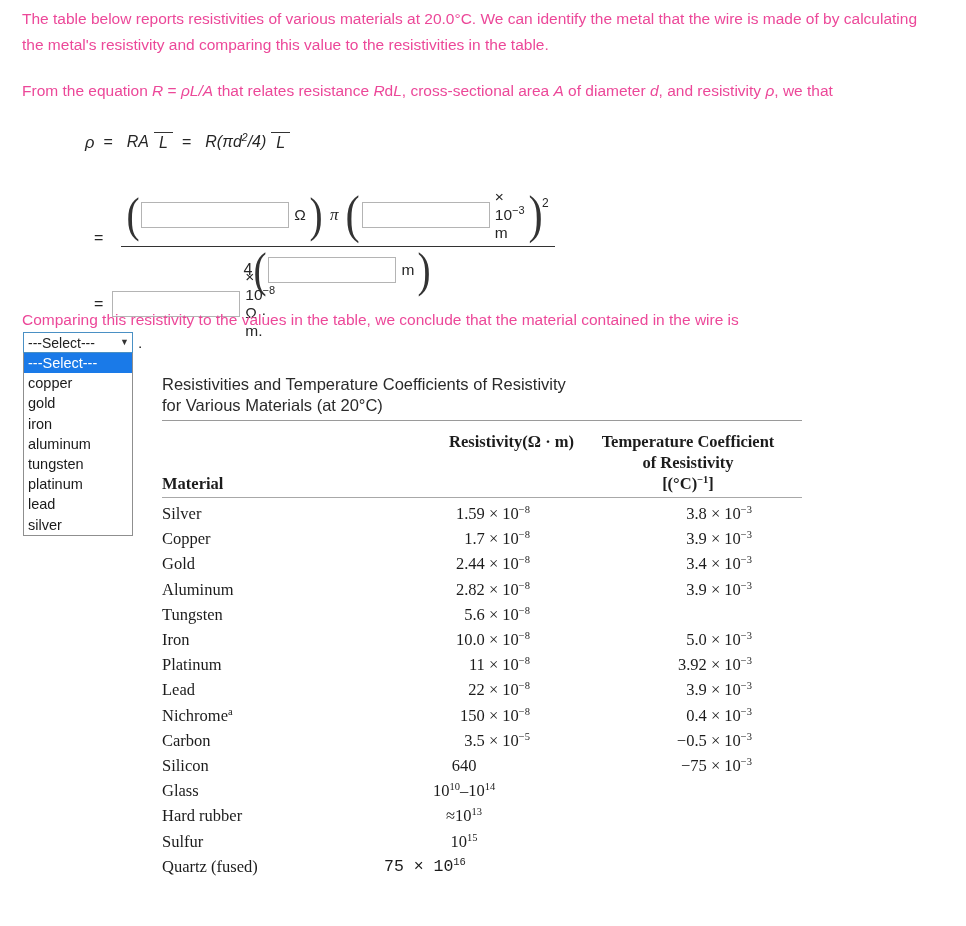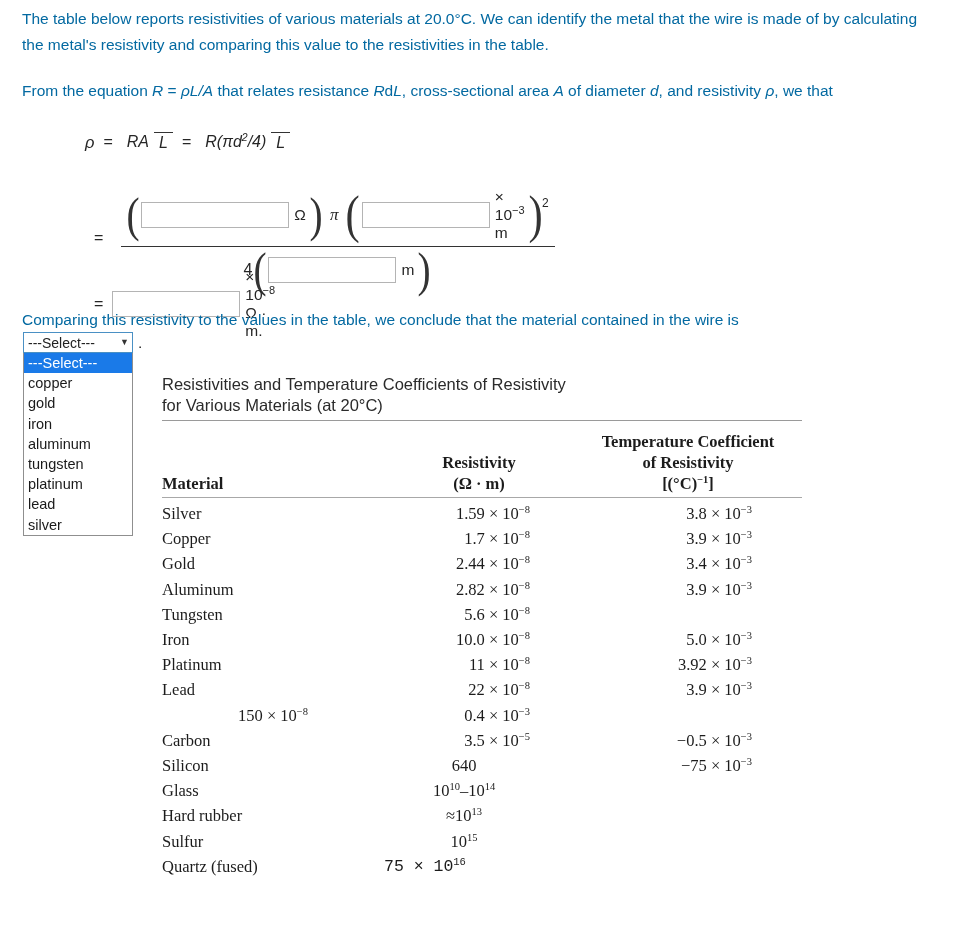--- a/index.html
+++ b/index.html
@@ -17,21 +17,21 @@
     overflow: hidden;
   }
 
   
   .prose {
     position: absolute;
     left: 22px;
     width: 910px;
     line-height: 26px;
     font-size: 15.5px;
-    color: #0369a1;
+    color: #ec4899;
   }
   #para-1 { top: 6px; }
   #para-2 { top: 78px; }
   #para-3 { top: 307px; }
   .it { font-style: italic; }
 
   
   #equation {
     position: absolute;
     left: 85px;
@@ -221,21 +221,21 @@
   #tbl-head .hcell {
     font-weight: bold;
     font-size: 16.5px;
     line-height: 21px;
   }
   .col-mat  { width: 222px; }
   .col-res  { width: 190px; text-align: center; }
   .col-temp { width: 228px; text-align: center; }
 
   #tbl-head .col-mat  { display: flex; align-items: flex-end; }
-  #tbl-head .col-res  { display: flex; flex-direction: column; justify-content: flex-end; }
+  #tbl-head .col-res  { display: flex; flex-direction: row; justify-content: flex-end; }
   #tbl-head .col-temp { display: flex; flex-direction: column; justify-content: flex-end; }
 
   .trow {
     display: flex;
     font-size: 16.5px;
     line-height: 25.2px;
   }
   .trow .col-mat  { text-align: left; }
   .trow .col-res  { text-align: right; padding-right: 44px; box-sizing: border-box; }
   .trow .col-temp { text-align: right; padding-right: 50px; box-sizing: border-box; }
@@ -384,20 +384,21 @@
         <div class="col-mat">Platinum</div>
         <div class="col-res">11 × 10<sup>−8</sup></div>
         <div class="col-temp">3.92 × 10<sup>−3</sup></div>
       </div>
       <div class="trow">
         <div class="col-mat">Lead</div>
         <div class="col-res">22 × 10<sup>−8</sup></div>
         <div class="col-temp">3.9 × 10<sup>−3</sup></div>
       </div>
       <div class="trow">
+        <div class="col-mat">Nichrome<sup>a</sup></div>
         <div class="col-res">150 × 10<sup>−8</sup></div>
         <div class="col-temp">0.4 × 10<sup>−3</sup></div>
       </div>
       <div class="trow">
         <div class="col-mat">Carbon</div>
         <div class="col-res">3.5 × 10<sup>−5</sup></div>
         <div class="col-temp">−0.5 × 10<sup>−3</sup></div>
       </div>
       <div class="trow">
         <div class="col-mat">Silicon</div>

